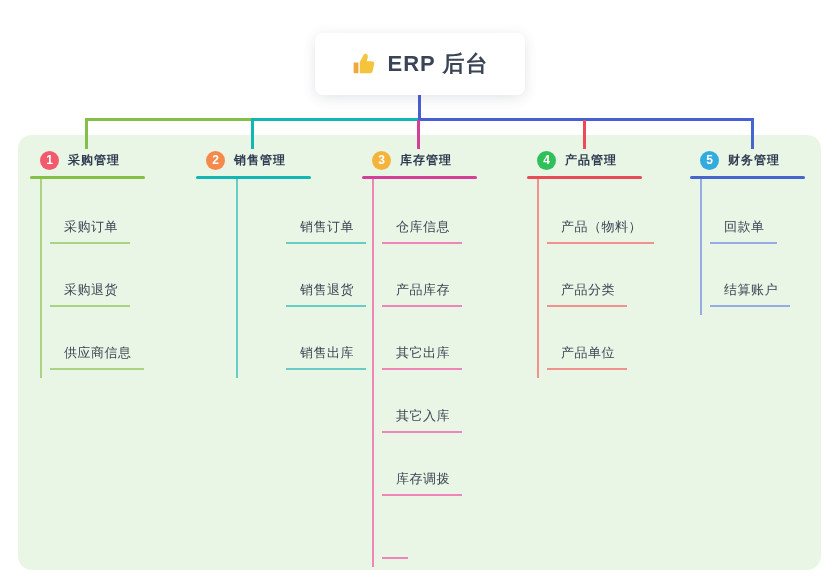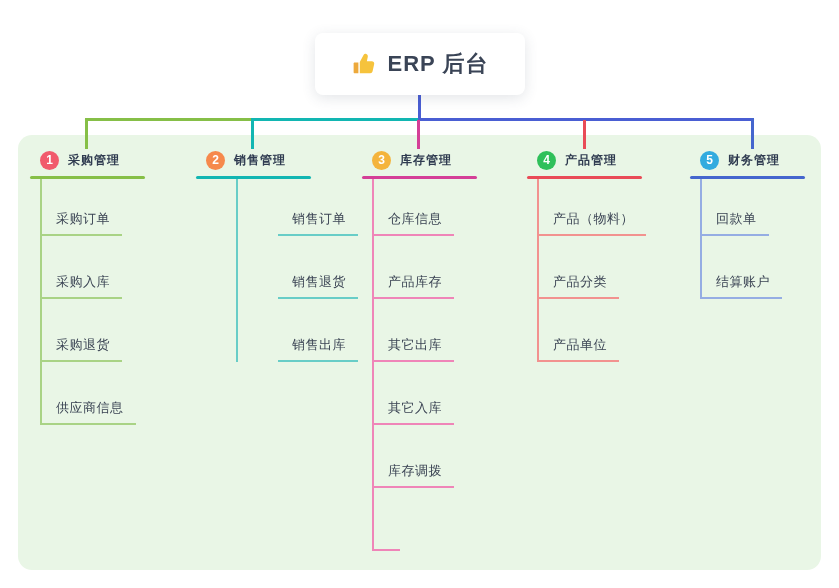--- a/index.html
+++ b/index.html
@@ -22,21 +22,21 @@
   .root-node span{font-size:22px;font-weight:600;color:#3a4456;letter-spacing:1px;}
   .root-node svg{width:26px;height:26px;}
   
   .branch{position:absolute;top:149px;}
   .b1{left:30px;} .b2{left:196px;} .b3{left:362px;} .b4{left:527px;} .b5{left:690px;}
   .branch-header{display:flex;align-items:center;gap:9px;padding-left:10px;height:22px;cursor:pointer;}
   .badge{width:19px;height:19px;border-radius:50%;color:#fff;font-size:12px;font-weight:700;
     display:flex;align-items:center;justify-content:center;flex:0 0 auto;}
   .branch-label{font-size:12px;font-weight:600;color:#2f3b50;letter-spacing:1px;white-space:nowrap;}
   .branch-underline{width:115px;height:3px;margin-top:5px;border-radius:2px;}
-  .children{list-style:none;margin:0 0 0 10px;padding:0;border-left:2px solid;}
+  .children{list-style:none;margin:0 0 0 10px;padding:8px;border-left:2px solid;}
   .children li{height:55px;display:flex;align-items:flex-end;width:fit-content;
     padding:0 12px 6px 14px;border-bottom:2px solid;cursor:pointer;}
   .children li:first-child{height:49px;}
   .children li span{font-size:13px;color:#3b4454;white-space:nowrap;letter-spacing:.5px;}
   .b1 .badge{background:var(--c-badge1);} .b1 .branch-underline{background:var(--c-line1);}
   .b1 .children,.b1 .children li{border-color:var(--c-child1);}
   .b2 .badge{background:var(--c-badge2);} .b2 .branch-underline{background:var(--c-line2);}
   .b2 .children,.b2 .children li{border-color:var(--c-child2);margin-left:40px;}
   .b3 .badge{background:var(--c-badge3);} .b3 .branch-underline{background:var(--c-line3);}
   .b3 .children,.b3 .children li{border-color:var(--c-child3);}
@@ -71,23 +71,20 @@
 
   <div class="branch b1">
     <div class="branch-header">
       <span class="badge">1</span>
       <span class="branch-label">采购管理</span>
     </div>
     <div class="branch-underline"></div>
     <ul class="children">
         <li>
           <span>采购订单</span>
-        </li>
-        <li>
-          <span>采购入库</span>
         </li>
         <li>
           <span>采购退货</span>
         </li>
         <li>
           <span>供应商信息</span>
         </li>
       </ul>
   </div>
 

